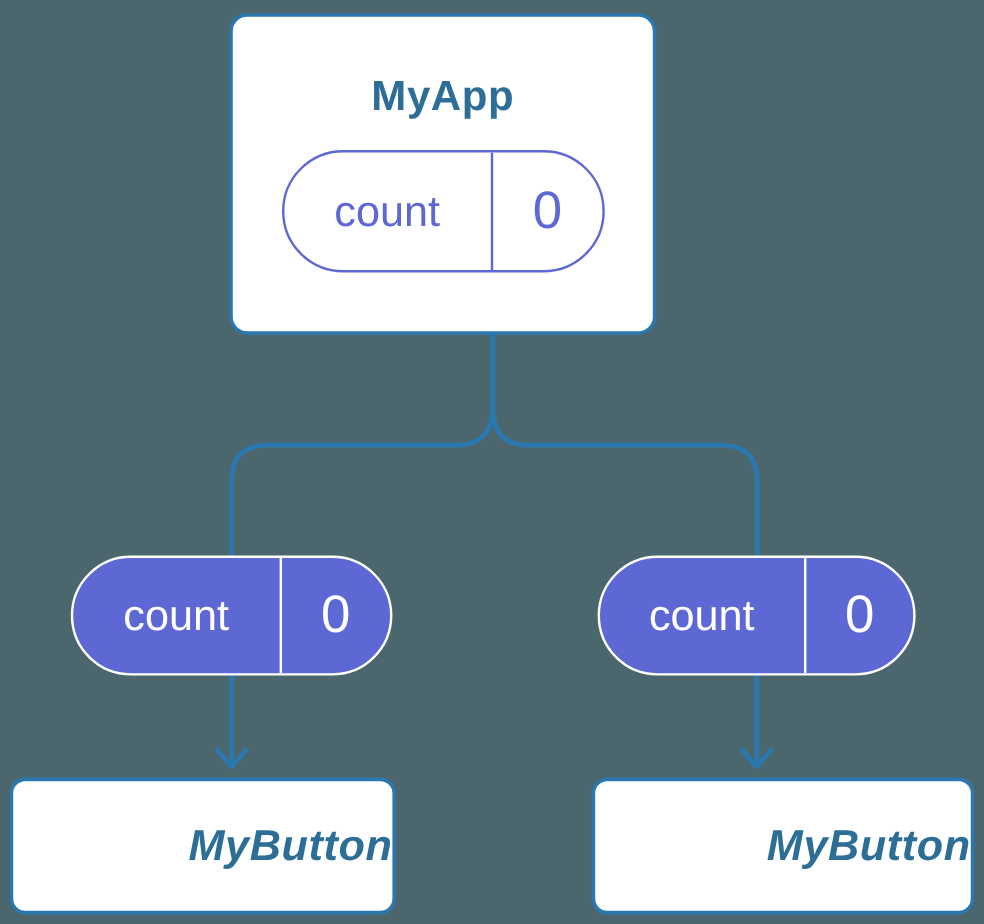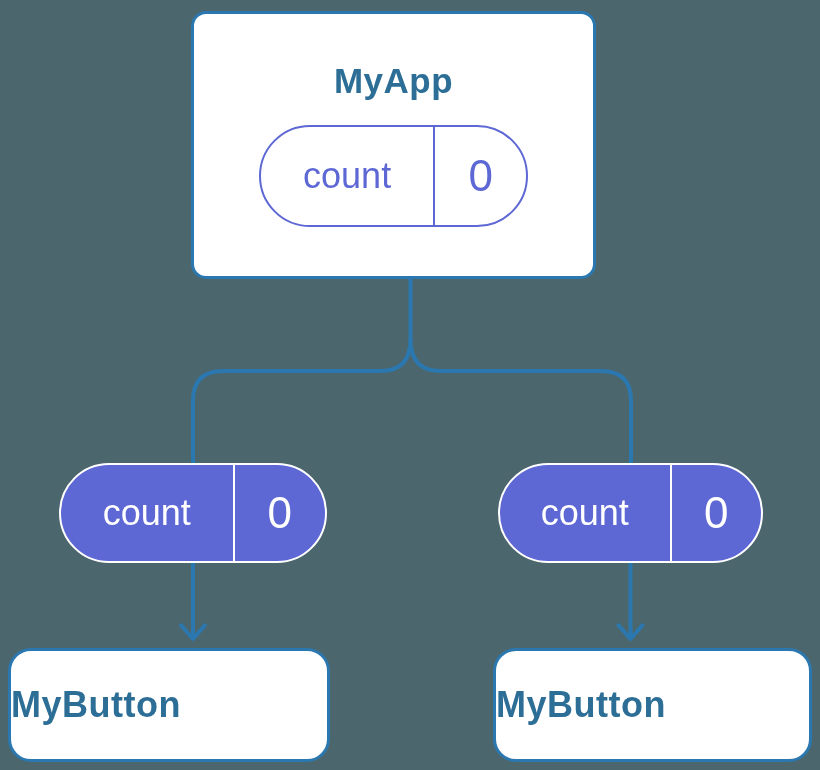--- a/index.html
+++ b/index.html
@@ -41,21 +41,21 @@
     border-radius: 15px;
     box-sizing: border-box;
   }
   .card-title {
     color: var(--heading-blue);
     font-weight: bold;
     letter-spacing: 0.5px;
   }
   .parent-card {
     left: 191px; top: 11px;
-    width: 405px; height: 268px;
+    width: 356px; height: 268px;
     display: flex;
     flex-direction: column;
     align-items: center;
   }
   .parent-card .card-title {
     margin-top: 48px;
     font-size: 35px;
     line-height: 38px;
   }
   .pill {
@@ -90,22 +90,23 @@
     position: absolute;
     background: var(--state-purple);
     border: 2px solid #FFFFFF;
     color: #FFFFFF;
   }
   .pill-solid.pos-left  { left: 59px;  top: 463px; width: 268px; height: 100px; }
   .pill-solid.pos-right { left: 498px; top: 463px; width: 265px; height: 100px; }
   .button-card {
     display: flex;
     align-items: center;
-    justify-content: flex-start;
-    border-radius: 23px;
+    justify-content: flex-end;
+    border-radius: 13px;
+    font-style: italic;
   }
   .button-card .card-title { font-size: 36px; }
   .button-card.pos-left  { left: 8px;   top: 648px; width: 322px; height: 114px; }
   .button-card.pos-right { left: 493px; top: 648px; width: 319px; height: 114px; }
 </style>
 </head>
 <body>
 
 <div id="canvas">
 

